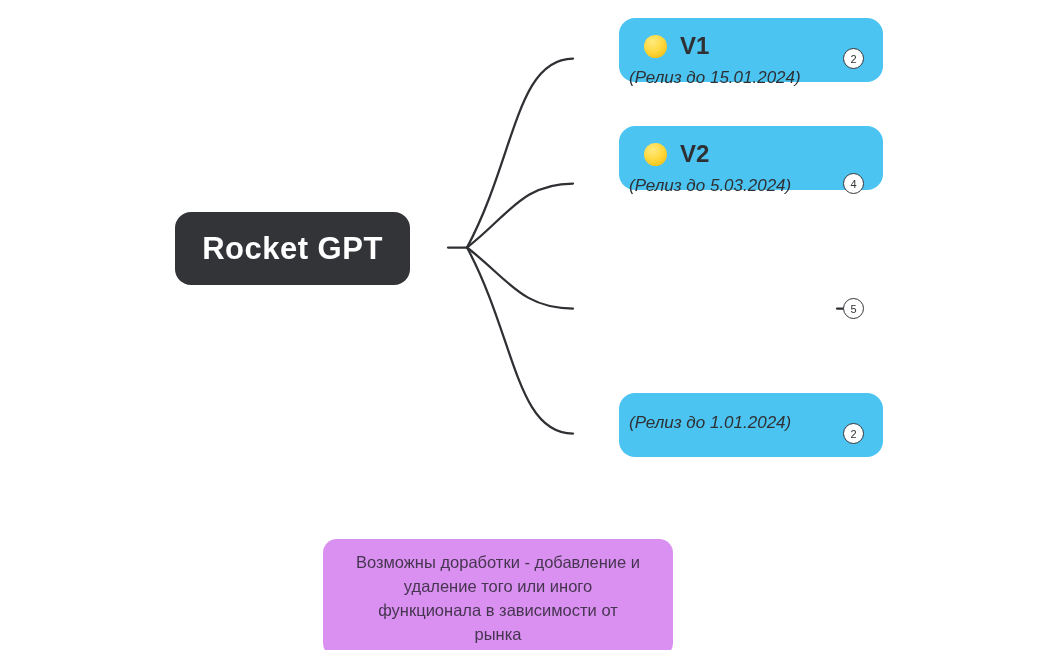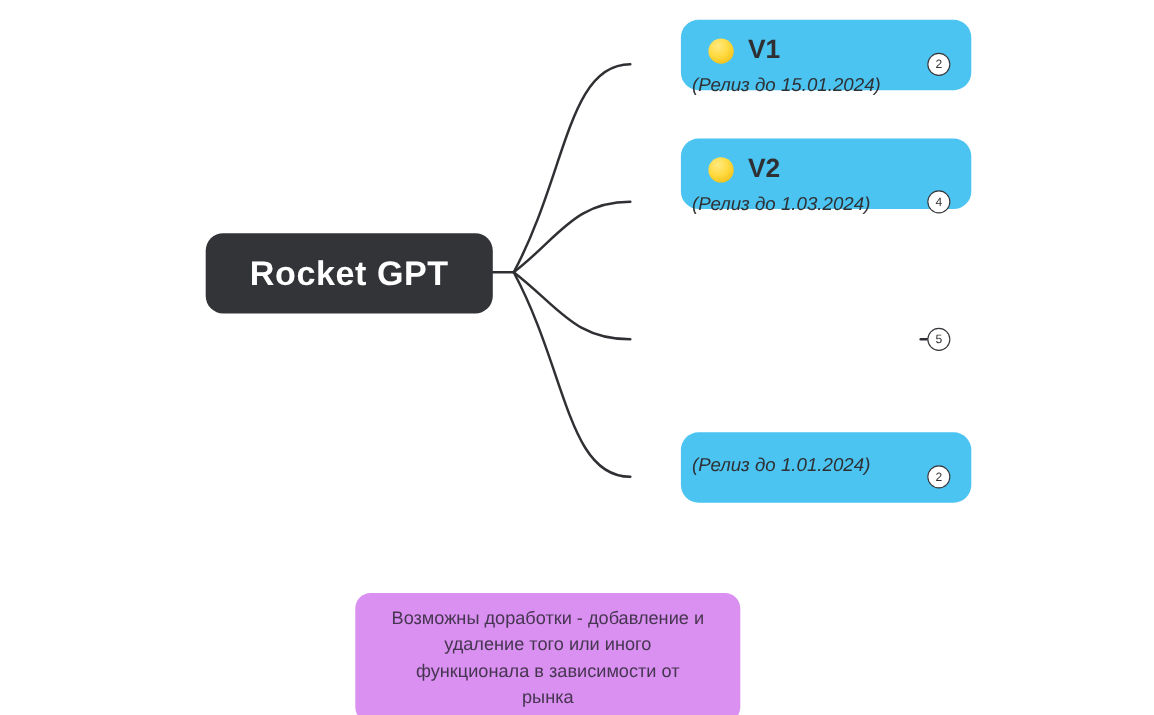--- a/index.html
+++ b/index.html
@@ -25,22 +25,22 @@
     pointer-events: none;
   }
   svg.edges path {
     fill: none;
     stroke: var(--edge, #2F3033);
     stroke-width: 2.25;
     stroke-linecap: round;
   }
   .root-node {
     position: absolute;
-    left: 187px; top: 212px;
-    width: 261px; height: 73px;
+    left: 175px; top: 212px;
+    width: 235px; height: 73px;
     background: var(--root-bg, #333438);
     border-radius: 16px;
     display: flex;
     align-items: center;
     justify-content: center;
     cursor: pointer;
   }
   .root-label {
     color: var(--root-text, #ffffff);
     font-size: 31px;
@@ -148,21 +148,21 @@
     </div>
     <div class="bsub">(Релиз до 15.01.2024)</div>
   </div>
   <div class="badge" style="top:48px">2</div>
 
   <div class="branch" style="top:126px">
     <div class="branch-row">
       <span class="dot"></span>
       <span class="btitle">V2</span>
     </div>
-    <div class="bsub">(Релиз до 1.03.2024)</div>
+    <div class="bsub">(Релиз до 5.03.2024)</div>
   </div>
   <div class="badge" style="top:173px">4</div>
 
   <div class="badge" style="top:298px">5</div>
 
   <div class="branch" style="top:393px">
     <div class="bsub">(Релиз до 1.01.2024)</div>
   </div>
   <div class="badge" style="top:423px">2</div>
 

